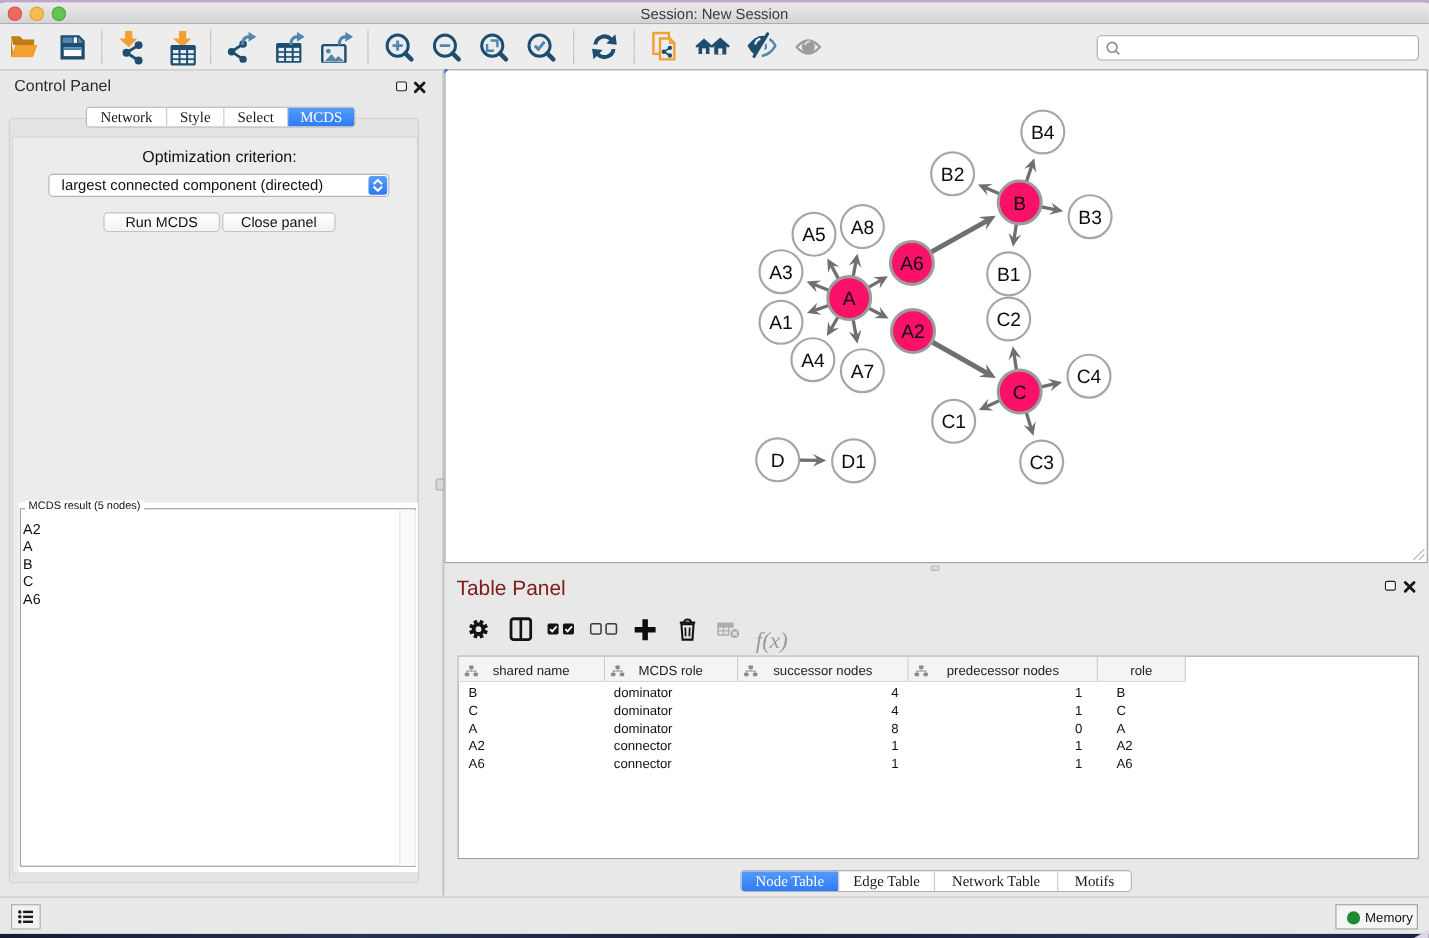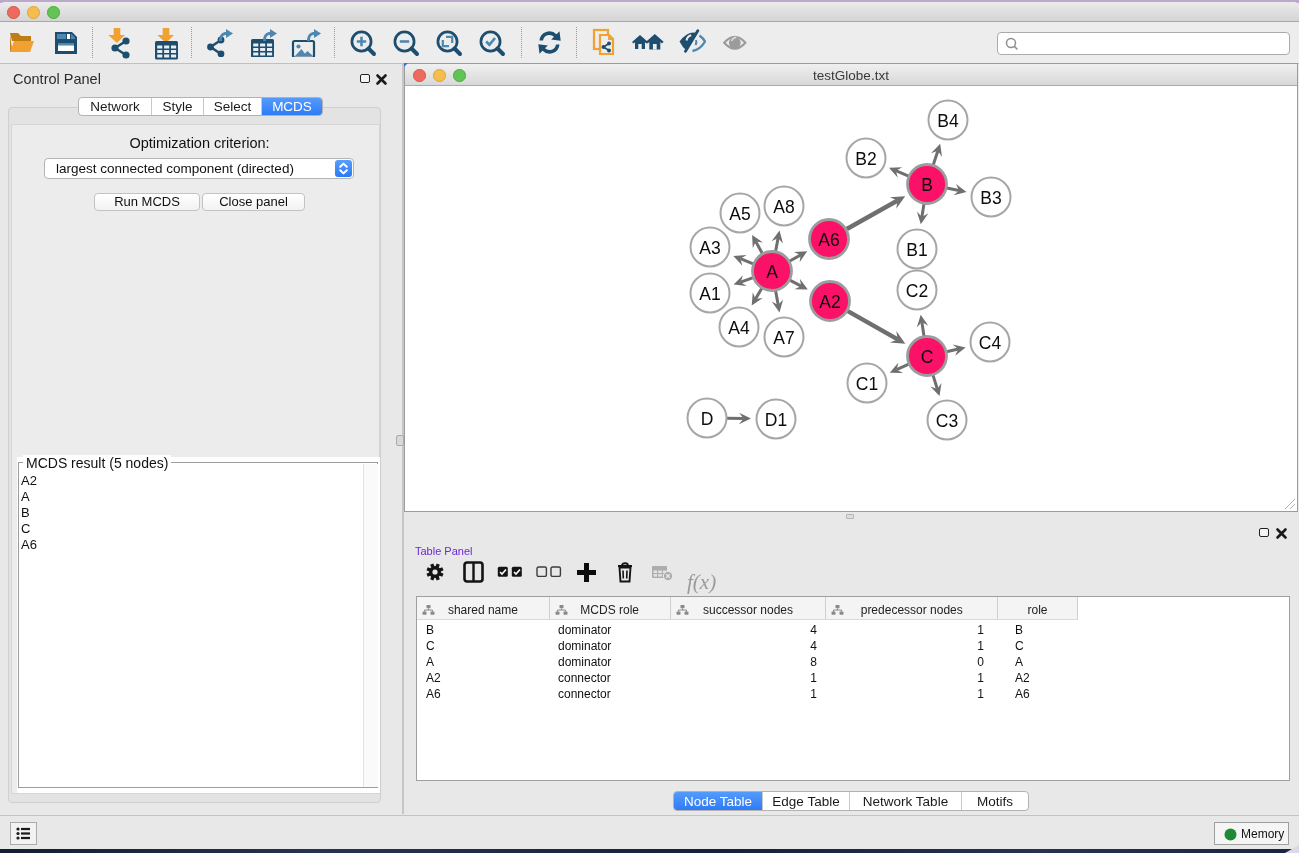--- a/index.html
+++ b/index.html
@@ -15,60 +15,61 @@
 .maintitle { width:1299px; top:3px; text-align:center; font-size:13.5px; color:#3c3c3c; }
 
 .toolbar { left:0; top:22px; width:1299px; height:42px; background:#ededed; border-bottom:1px solid #c0c0c0; }
 .tsep { top:5px; width:1px; height:31px; border-left:1px dotted #999999; }
 .searchbox { left:997px; top:10px; width:293px; height:23px; background:#fff; border:1px solid #ababab; border-radius:4px; }
 
 .cp-title { left:13px; top:71px; font-size:14.5px; color:#2c2c2c; }
 .panelbox { left:8px; top:107px; width:373px; height:696px; background:#e3e3e3; border:1px solid #cfcfcf; border-radius:4px; }
 .innerbox { left:11px; top:124px; width:369px; height:670px; background:#ececec; border:1px solid #d6d6d6; }
 .seg { display:flex; height:19px; background:#fff; border:1px solid #b2b2b2; border-radius:4px; font-size:13.5px; color:#1a1a1a; overflow:hidden; }
-.seg > div { display:flex; align-items:center; justify-content:center; border-right:1px solid #c9c9c9; height:100%; }
+.seg > div { display:flex; align-items:center; justify-content:center; border-right:1px solid #c9c9c9; height:100%;font-family:Liberation Serif, serif; }
 .seg > div:last-child { border-right:none; }
 .seg > div.on { background:linear-gradient(#559bfc,#2e7bf6); color:#fff; }
 .cptabs { left:78px; top:97px; width:245px; }
 .opt-label { left:15px; top:135px; width:369px; text-align:center; font-size:14.5px; color:#111; }
 .dropdown { left:44px; top:158px; width:310px; height:21px; background:#fff; border:1px solid #b4b4b4; border-radius:4px; font-size:13.5px; color:#111; line-height:19px; padding-left:11px; }
 .dd-step { right:1px; top:1px; width:17px; height:17px; border-radius:3px; background:linear-gradient(#5a9efc,#2c79f5); }
 .btn { height:18px; background:linear-gradient(#ffffff,#f2f2f2); border:1px solid #c3c3c3; border-radius:4px; font-size:13px; color:#111; text-align:center; line-height:16px; }
 
 .mcdsbox { left:17px; top:457px; width:363px; height:336px; background:#fff; }
 .mcdsborder { left:1px; top:5px; width:360px; height:326px; border:1px solid #9d9d9d; }
-.mcdslabel { left:6px; top:-2px; background:#fff; padding:0 3px; font-size:14px; color:#111; }
+.mcdslabel { left:6px; top:-2px; background:#fff; padding:0 3px; font-size:10px; color:#111; }
 .mcdslist { left:4px; top:16px; font-size:13px; color:#111; line-height:16px; }
 .mcdsscroll { left:346px; top:7px; width:15px; height:323px; background:#fafafa; border-left:1px solid #e3e3e3; }
 
 .netwin { left:404px; top:63px; width:894px; height:449px; border:1px solid #9c9c9c; background:#fff; }
 .nettitle { left:0; top:0; width:892px; height:22px; background:linear-gradient(#f0f0f0,#d8d8d8); border-bottom:1px solid #ababab; }
 .nettext { width:100%; top:4px; text-align:center; font-size:13.5px; color:#3a3a3a; }
 .ntl { border-radius:50%; width:12.5px; height:12.5px; top:5px; }
 
-.tp-title { left:415px; top:545px; font-size:11px; color:#6d28d9; }
+.tp-title { left:415px; top:525px; font-size:19px; color:#7f1d1d; }
 .tablebox { left:416px; top:596px; width:874px; height:185px; background:#fff; border:1px solid #9f9f9f; }
 .thead { left:0; top:0; width:661px; height:23px; background:#f4f4f4; border-bottom:1px solid #d9d9d9; display:flex; font-size:12px; color:#222; }
 .thead > div { border-right:1px solid #cfcfcf; display:flex; align-items:center; justify-content:center; gap:6px; position:relative; padding-top:3px; }
 .trow { font-size:12px; color:#111; position:absolute; }
 
 .bottabs { left:673px; top:791px; width:356px; height:20px; }
 
 .statusline { left:0; top:815px; width:1299px; height:1px; background:#c4c4c4; }
 .listbtn { left:10px; top:822px; width:27px; height:23px; background:#f2f2f2; border:1px solid #ababab; }
 .membtn { left:1214px; top:822px; width:75px; height:23px; background:#f5f5f5; border:1px solid #9f9f9f; font-size:12px; color:#111; }
 .float-ico { width:10px; height:9px; border:1.5px solid #222; border-radius:2px; background:#f5f5f5; }
 </style></head><body>
 <div class="abs deskTop"></div>
 <div class="abs deskBot"></div>
 
   <div class="abs titlebar">
     <div class="abs tl r" style="left:7px;"></div>
     <div class="abs tl y" style="left:27px;"></div>
     <div class="abs tl g" style="left:47px;"></div>
+    <div class="abs maintitle">Session: New Session</div>
   </div>
 
   <div class="abs toolbar">
     <div class="abs tsep" style="left:92px;"></div>
     <div class="abs tsep" style="left:191px;"></div>
     <div class="abs tsep" style="left:334px;"></div>
     <div class="abs tsep" style="left:521px;"></div>
     <div class="abs tsep" style="left:576px;"></div>
     <svg class="abs" style="left:8px;top:8px;" width="28" height="26" viewBox="0 0 28 26">
 <path d="M2 3 h8 l3 3 h10 v5 h-19 z" fill="#bf7d15"></path>
@@ -246,26 +247,20 @@
     <div class="abs mcdsborder"></div>
     <div class="abs mcdslabel">MCDS result (5 nodes)</div>
     <div class="abs mcdslist">A2<br>A<br>B<br>C<br>A6</div>
     <div class="abs mcdsscroll"></div>
   </div>
 
   <div class="abs" style="left:402px;top:64px;width:2px;height:750px;background:#c6c6c6;"></div>
   <div class="abs" style="left:396px;top:435px;width:8px;height:11px;background:#d8d8d8;border:1px solid #aaa;border-radius:2px;"></div>
 
   <div class="abs netwin">
-    <div class="abs nettitle">
-      <div class="abs ntl tl r" style="left:8px;"></div>
-      <div class="abs ntl tl y" style="left:28px;"></div>
-      <div class="abs ntl tl g" style="left:48px;"></div>
-      <div class="abs nettext">testGlobe.txt</div>
-    </div>
     <svg class="abs" style="left:0px;top:23px;" width="892" height="424" viewBox="0 0 892 424" font-family="Liberation Sans, sans-serif">
 <line x1="348.2" y1="190.7" x2="335.6" y2="195.2" stroke="#6f6f6f" stroke-width="3.0"></line>
 <polygon points="328.6,197.6 337.9,188.2 335.6,195.2 341.8,199.1" fill="#6f6f6f"></polygon>
 <line x1="348.3" y1="176.8" x2="335.3" y2="171.7" stroke="#6f6f6f" stroke-width="3.0"></line>
 <polygon points="328.3,169.0 341.6,167.9 335.3,171.7 337.4,178.8" fill="#6f6f6f"></polygon>
 <line x1="357.3" y1="166.5" x2="350.7" y2="154.4" stroke="#6f6f6f" stroke-width="3.0"></line>
 <polygon points="347.1,147.9 358.0,155.6 350.7,154.4 347.8,161.2" fill="#6f6f6f"></polygon>
 <line x1="370.6" y1="164.3" x2="373.1" y2="150.9" stroke="#6f6f6f" stroke-width="3.0"></line>
 <polygon points="374.5,143.6 378.0,156.4 373.1,150.9 366.6,154.3" fill="#6f6f6f"></polygon>
 <line x1="356.8" y1="201.2" x2="350.5" y2="212.1" stroke="#6f6f6f" stroke-width="3.0"></line>

